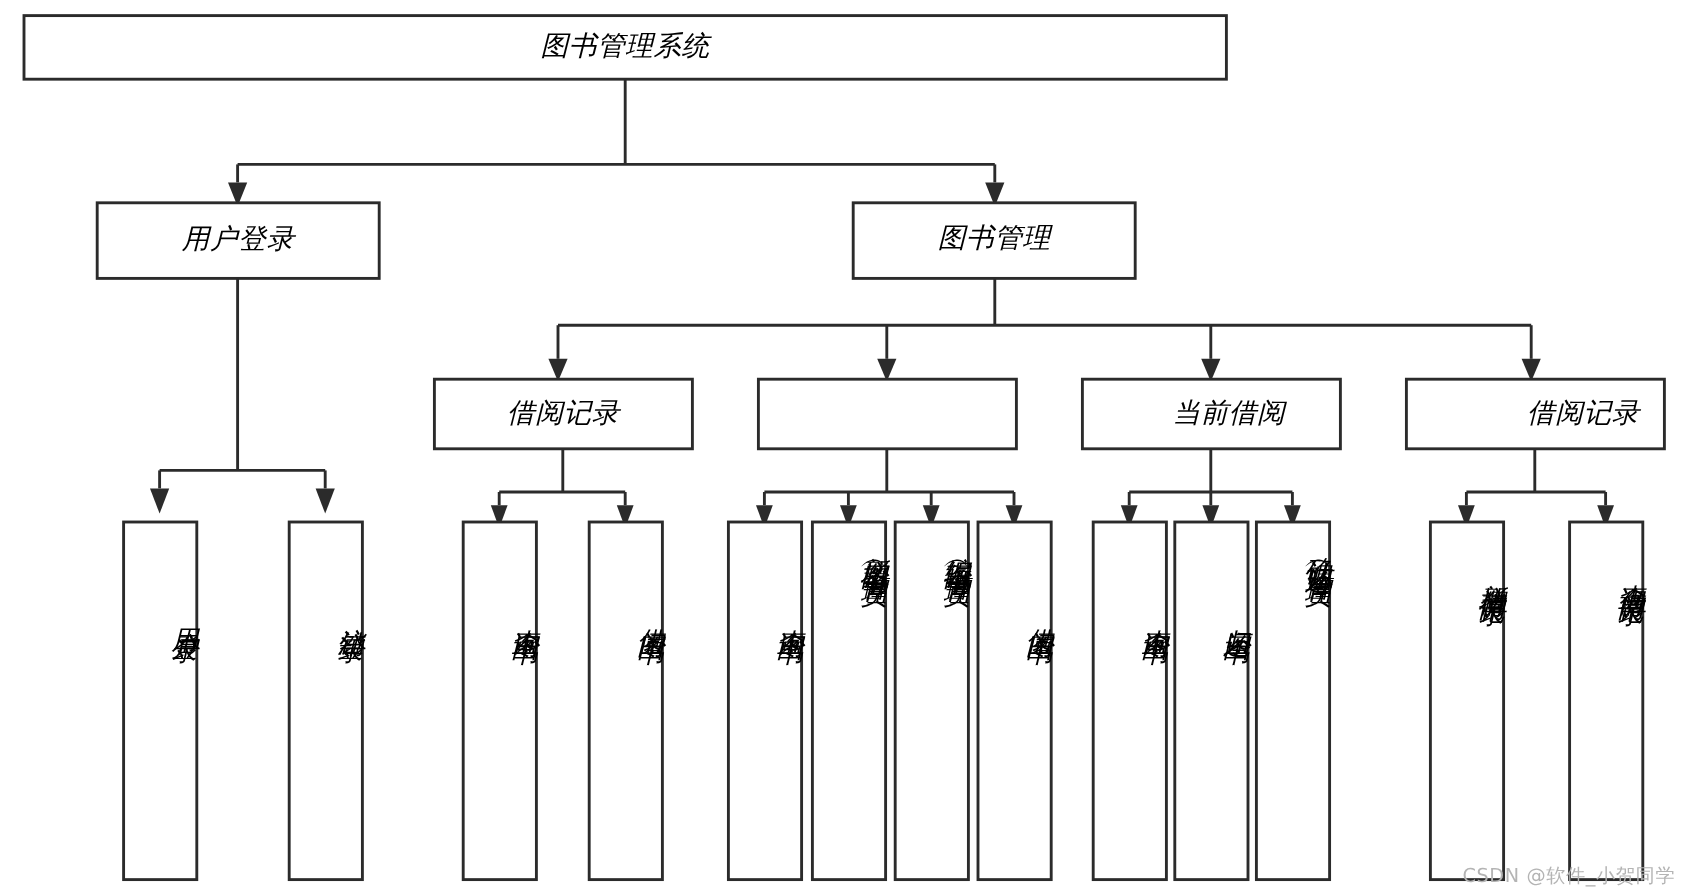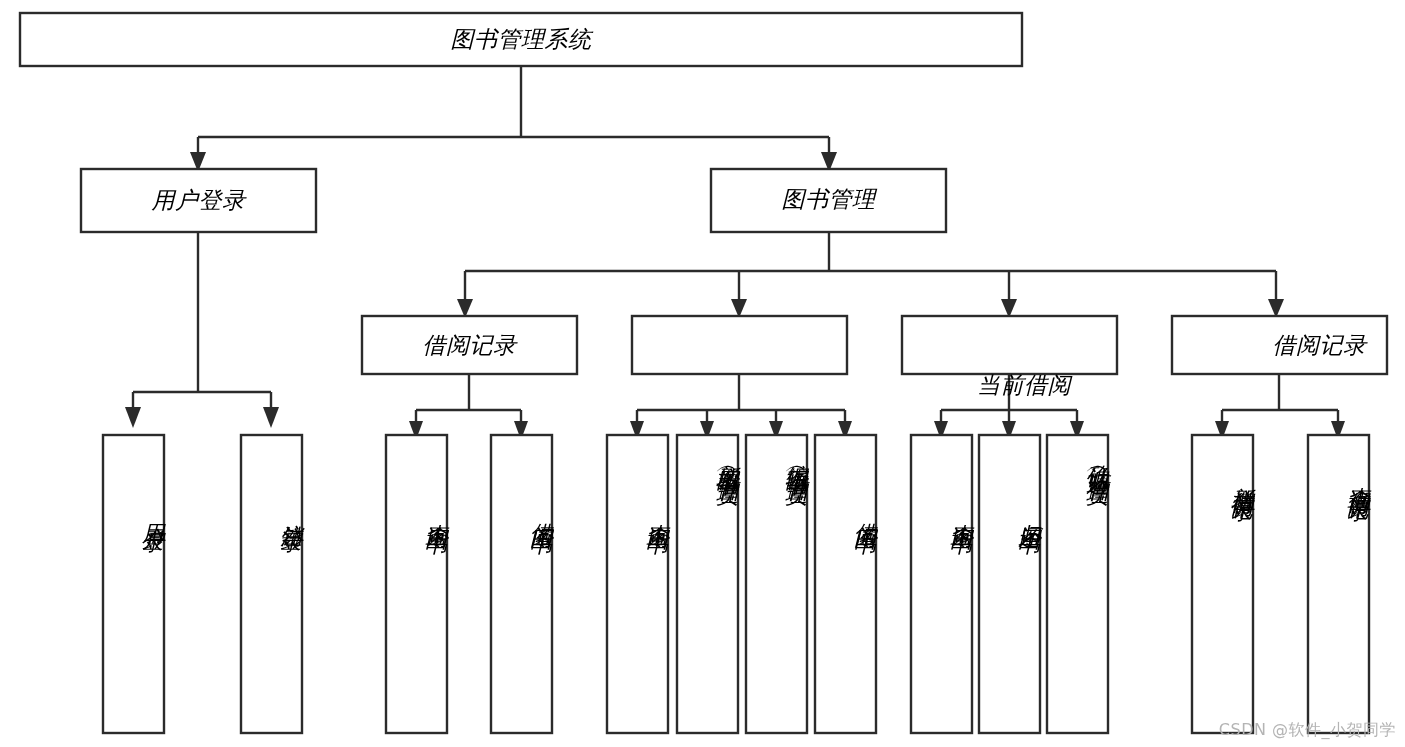--- a/index.html
+++ b/index.html
@@ -194,21 +194,21 @@
       <rect class="node-box" x="1308" y="435" width="61" height="298"></rect>
     </g>
   </svg>
 
   <div class="node-label h-label" style="left:20px; top:13px; width:1002px; height:53px;">图书管理系统</div>
 
   <div class="node-label h-label" style="left:81px; top:169px; width:235px; height:63px;">用户登录</div>
   <div class="node-label h-label" style="left:711px; top:169px; width:235px; height:61px;">图书管理</div>
 
   <div class="node-label h-label" style="left:362px; top:316px; width:215px; height:58px;">借阅记录</div>
-  <div class="node-label h-label" style="left:902px; top:316px; width:244px; height:58px;margin-top:40px;">当前借阅</div>
+  <div class="node-label h-label" style="left:902px; top:316px; width:244px; height:58px;">当前借阅</div>
   <div class="node-label h-label" style="left:1172px; top:316px; width:215px; height:58px;padding-left:40px;">借阅记录</div>
 
   <div class="node-label v-label" style="left:103px; top:500px; width:61px; height:233px; justify-content:flex-start;">用户登录</div>
   <div class="node-label v-label" style="left:241px; top:500px; width:61px; height:233px; justify-content:flex-start;">注销登录</div>
 
   <div class="node-label v-label" style="left:386px; top:500px; width:61px; height:233px; justify-content:flex-start;">查询图书</div>
   <div class="node-label v-label" style="left:491px; top:500px; width:61px; height:233px; justify-content:flex-start;">借阅图书</div>
 
   <div class="node-label v-label" style="left:607px; top:500px; width:61px; height:233px; justify-content:flex-start;">查询图书</div>
   <div class="node-label v-label" style="left:677px; top:441px; width:61px; height:292px; justify-content:flex-start;">新增图书（管理员）</div>

